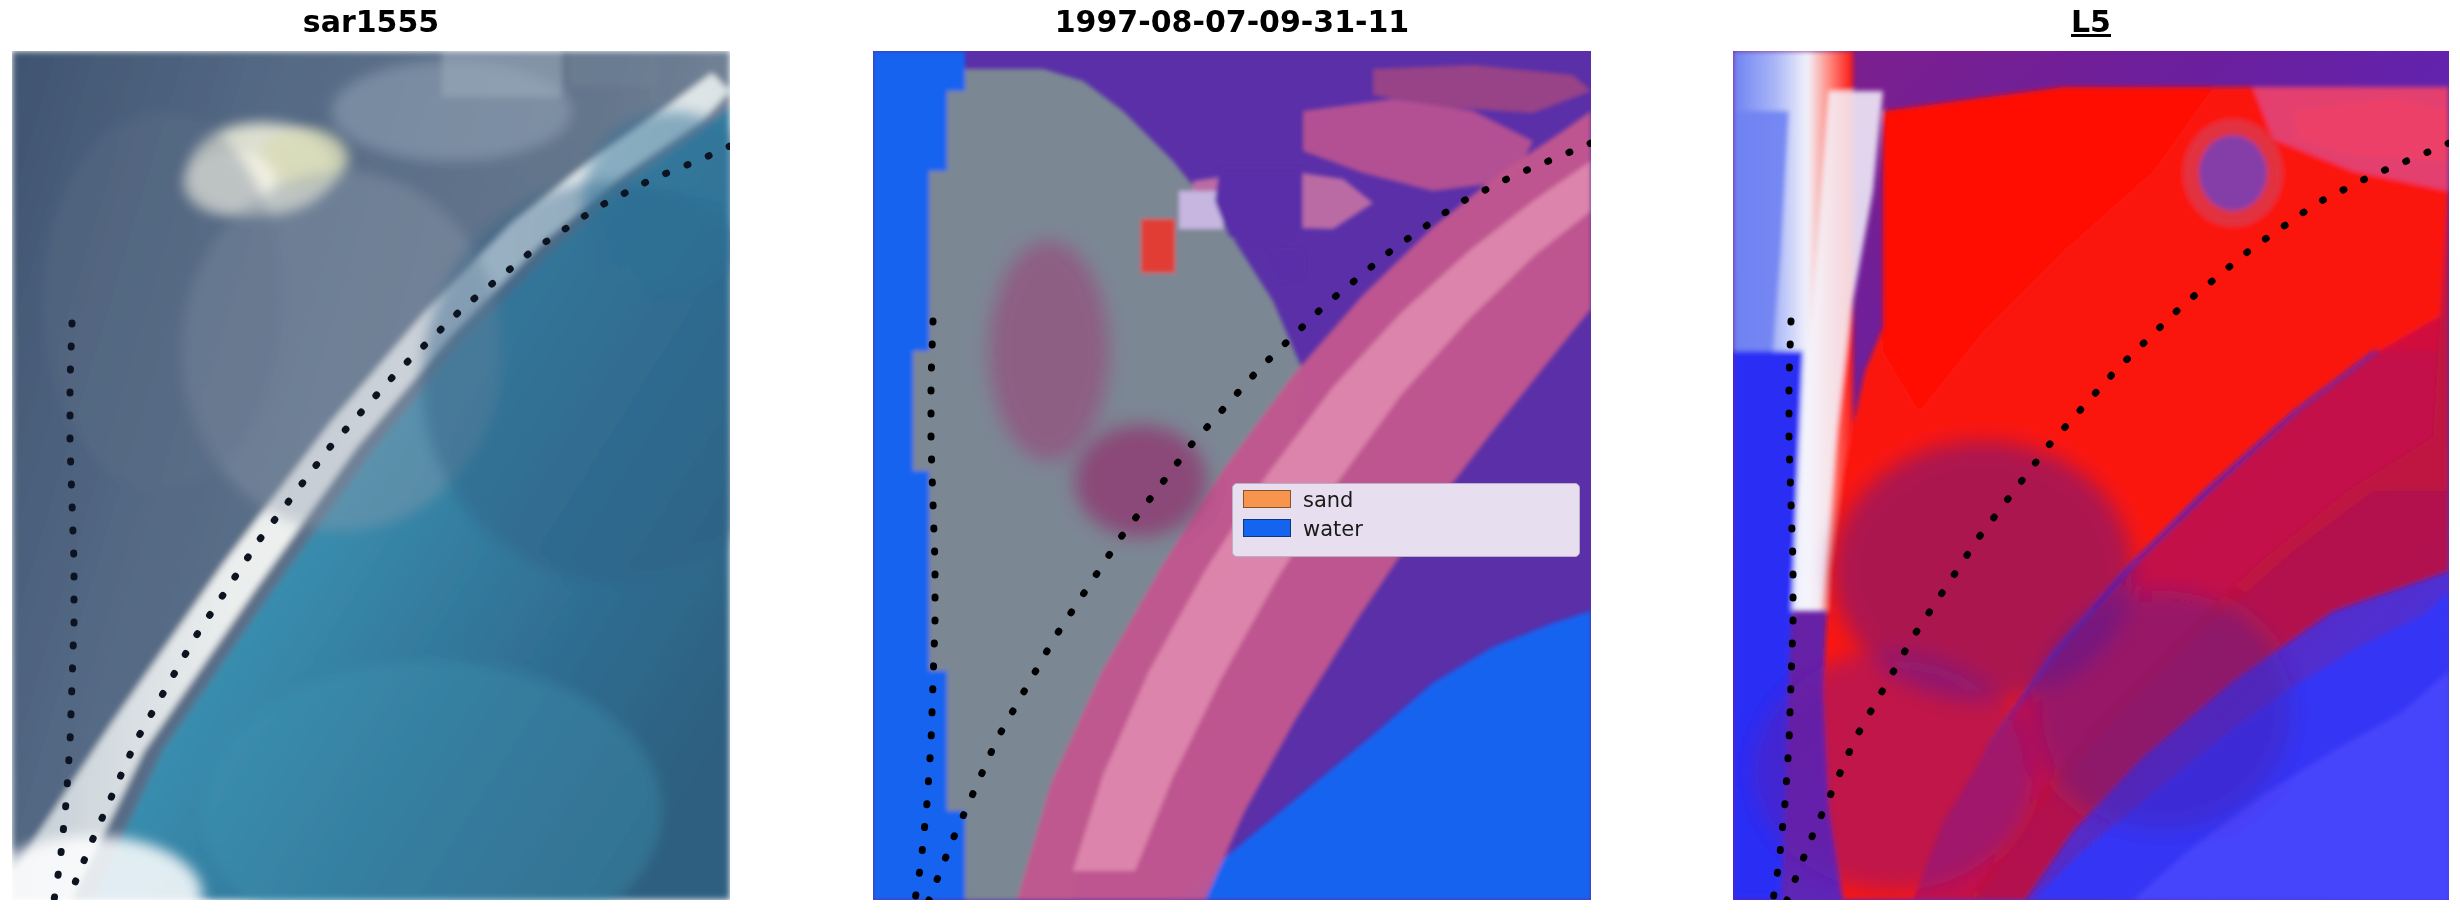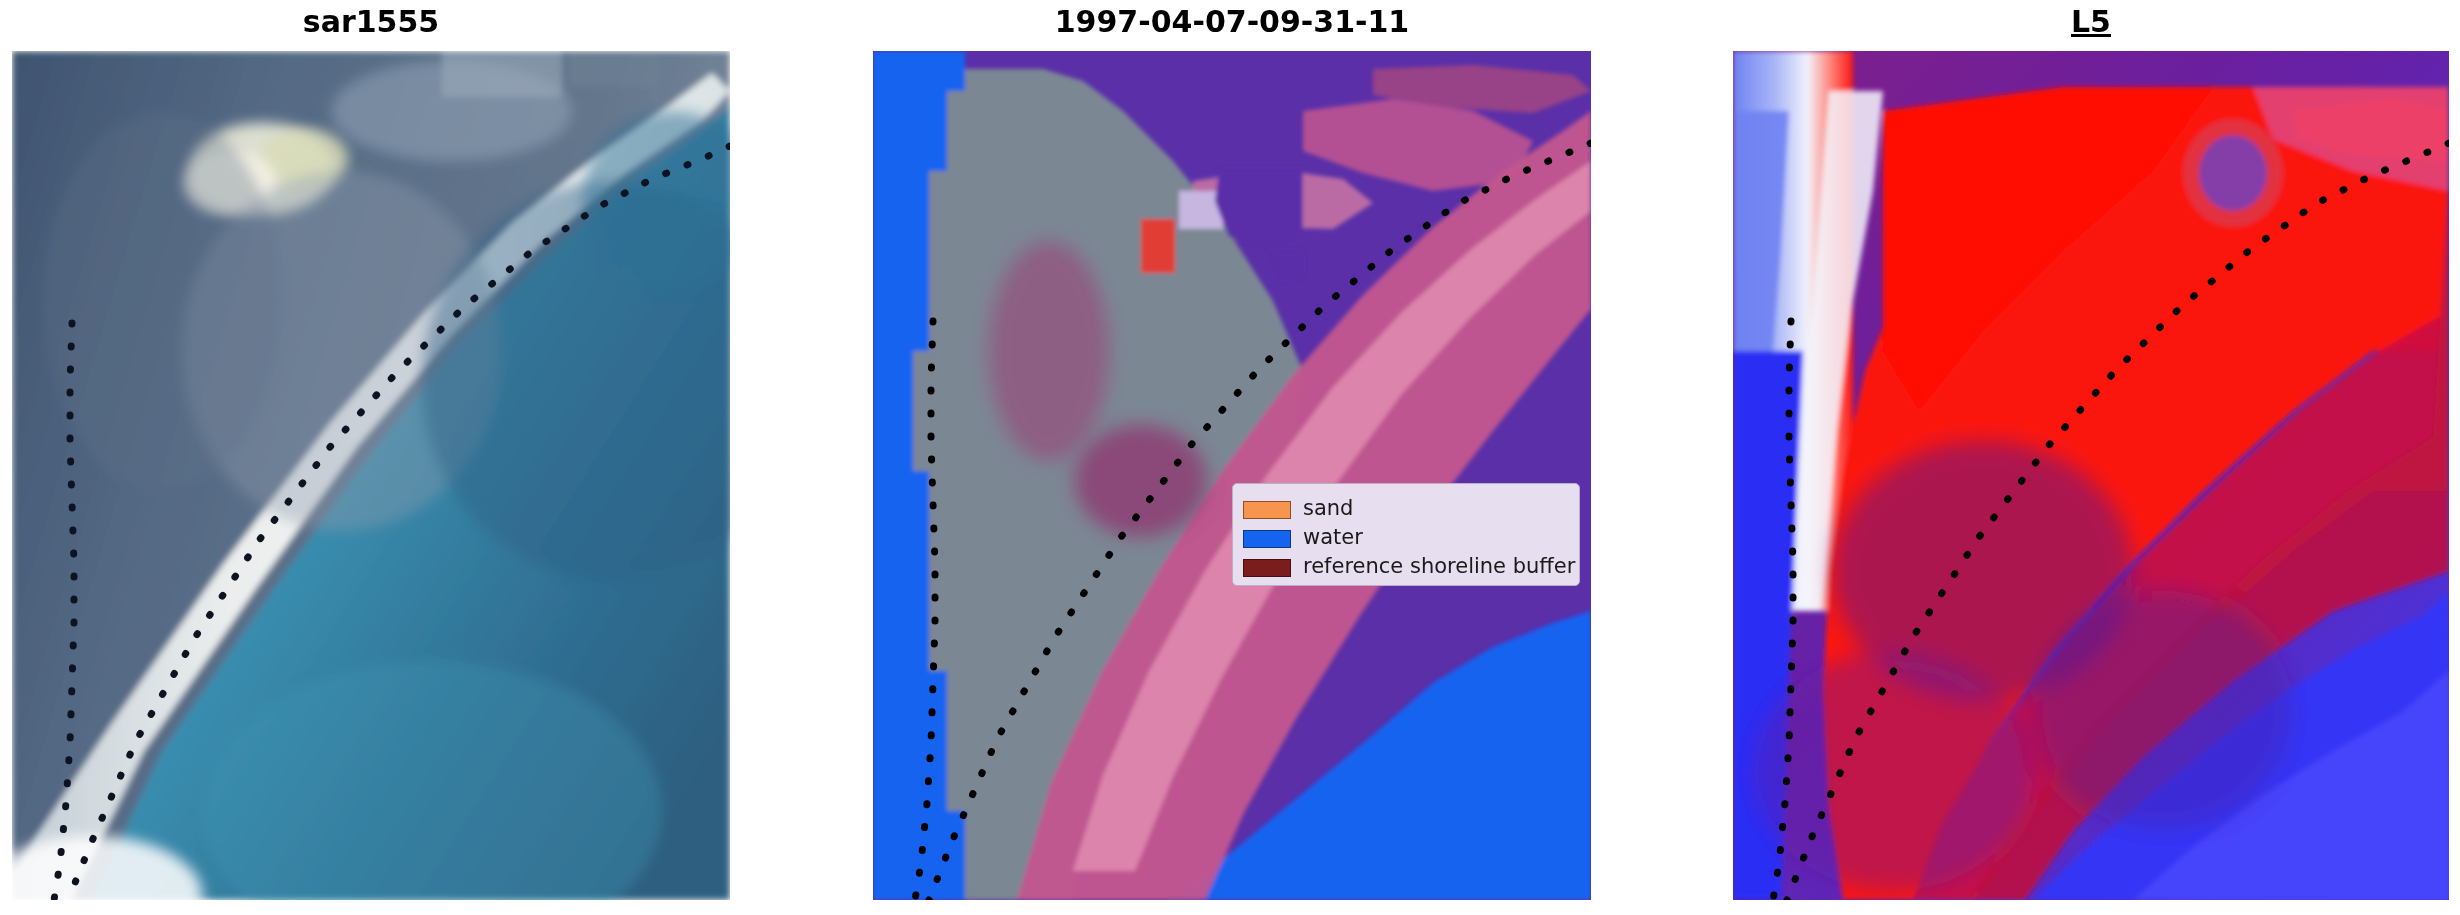--- a/index.html
+++ b/index.html
@@ -60,21 +60,21 @@
     width: 348px;
     background: #e7dff0;
     border: 1px solid #b9b0c6;
     border-radius: 5px;
     padding: 6px 10px 8px 10px;
     box-sizing: border-box;
     z-index: 40;
   }
   .legend-row {
     display: flex;
-    align-items: flex-end;
+    align-items: flex-start;
     height: 29px;
   }
   .legend-swatch {
     width: 48px;
     height: 18px;
     border: 1px solid rgba(0,0,0,0.45);
     box-sizing: border-box;
     flex: 0 0 auto;
   }
   .legend-line {
@@ -162,21 +162,21 @@
         <ellipse cx="80" cy="845" rx="110" ry="60" fill="#ffffff" opacity="0.85" filter="url(#softblur)"></ellipse>
       </g>
 
       <path d="M718,95 L690,108 L640,128 L586,156 L520,200 L452,256 L386,320 L318,396
                L248,488 L182,588 L124,690 L80,790 L56,849" fill="none" stroke="#0d1320" stroke-width="7" stroke-linecap="round" stroke-dasharray="1 22"></path>
 
       <path d="M60,272 L58,330 L58,392 L60,452 L62,512 L62,572 L60,632 L58,692 L54,752 L48,812 L42,849" fill="none" stroke="#0d1320" stroke-width="7" stroke-linecap="round" stroke-dasharray="1 22"></path>
     </svg>
   </div>
 
-  <div class="panel-title" id="title-class">1997-04-07-09-31-11</div>
+  <div class="panel-title" id="title-class">1997-08-07-09-31-11</div>
 
   <div class="panel" id="panel-class">
     <svg class="panel-canvas" viewBox="0 0 718 849" preserveAspectRatio="none">
       <defs>
         <filter id="pix2" x="0" y="0" width="100%" height="100%">
           <feGaussianBlur stdDeviation="2.0"></feGaussianBlur>
         </filter>
         <filter name="s2" id="soft2" x="-20%" y="-20%" width="140%" height="140%">
           <feGaussianBlur stdDeviation="9"></feGaussianBlur>
         </filter>
@@ -305,20 +305,16 @@
       <span class="legend-label">sand</span>
     </div>
 
 
     <div class="legend-row">
       <span class="legend-swatch" style="background:#1464f0"></span>
       <span class="legend-label">water</span>
     </div>
 
 
-    <div class="legend-row">
-      <span class="legend-swatch" style="background:#7b1d1d"></span>
-      <span class="legend-label">reference shoreline buffer</span>
-    </div>
 
   </div>
 
 </div>
 
 </body></html>

